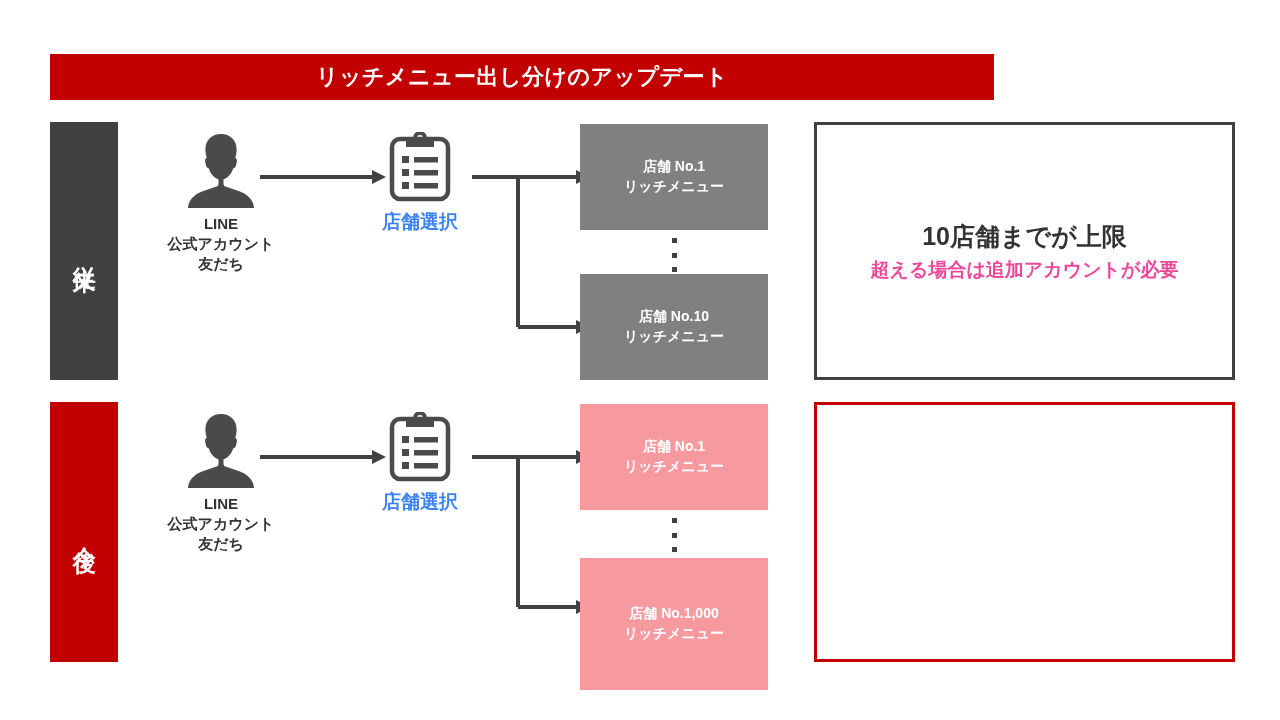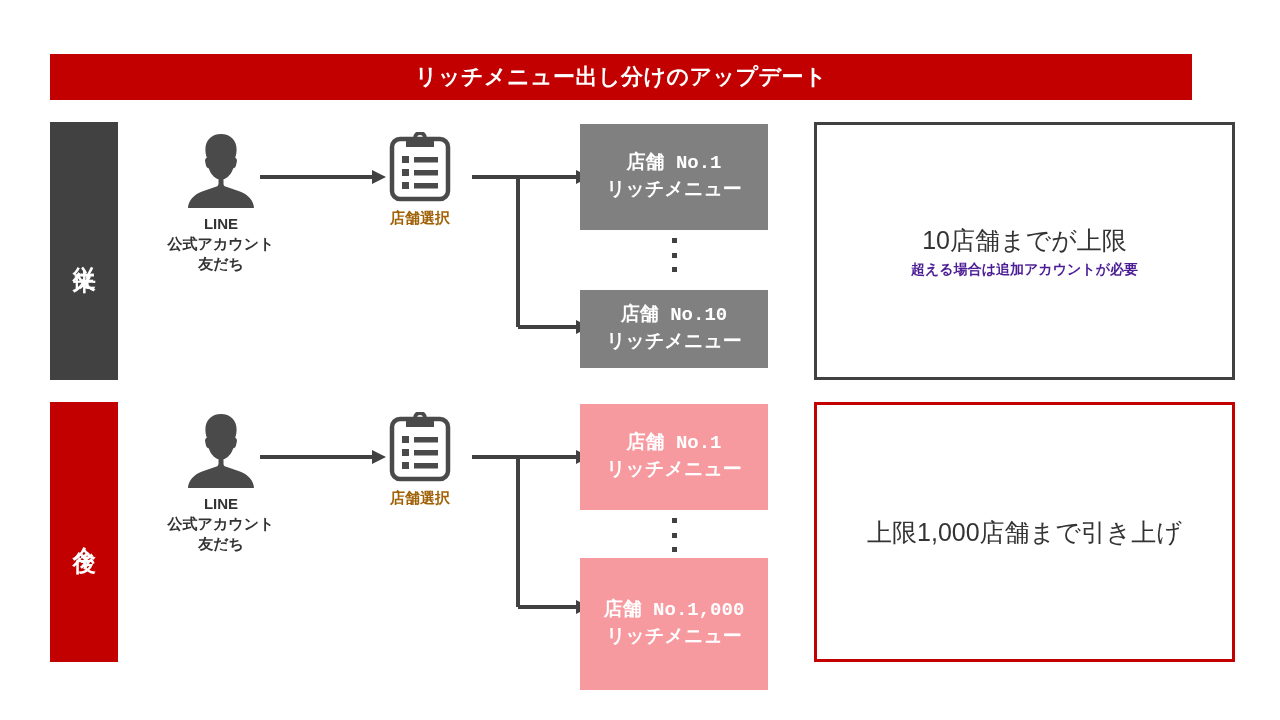--- a/index.html
+++ b/index.html
@@ -14,21 +14,21 @@
     overflow: hidden;
     font-family: "Liberation Sans", "DejaVu Sans", sans-serif;
     color: #404040;
   }
 
   
   .title-banner {
     position: absolute;
     left: 50px;
     top: 54px;
-    width: 1142px;
+    width: 944px;
     height: 46px;
     background: #C30000;
     display: flex;
     align-items: center;
     justify-content: center;
   }
   .title-banner .title-text {
     color: #ffffff;
     font-size: 22px;
     font-weight: bold;
@@ -105,23 +105,23 @@
     text-align: center;
   }
   .clip-icon {
     width: 62px;
     height: 70px;
     margin: 0 auto;
     display: block;
   }
   .clip-caption {
     margin-top: 7px;
-    font-size: 15px;
-    font-weight: bold;
-    color: #a16207;
+    font-size: 19px;
+    font-weight: bold;
+    color: #3b82f6;
     white-space: nowrap;
     font-family: Liberation Serif, serif;
   }
 
   
   .connector-svg {
     position: absolute;
     left: 250px;
     top: 0;
     width: 340px;
@@ -134,32 +134,31 @@
     position: absolute;
     left: 580px;
     width: 188px;
     display: flex;
     align-items: center;
     justify-content: center;
     text-align: center;
   }
   .menu-box .menu-text {
     color: #ffffff;
-    font-size: 19px;
+    font-size: 14px;
     font-weight: bold;
     line-height: 1.42;
-    font-family: Liberation Mono, monospace;
   }
   .menu-box .menu-text div { white-space: nowrap; }
 
   .flow.before .menu-box { background: #808080; }
   .flow.after  .menu-box { background: #F79AA0; }
 
   .menu-box.top    { top: 2px;   height: 106px; }
-  .menu-box.bottom { top: 168px; height: 78px; }
+  .menu-box.bottom { top: 152px; height: 106px; }
   .flow.after .menu-box.bottom { top: 156px; height: 132px; }
 
   
   .vdots {
     position: absolute;
     left: 667px;
     top: 116px;
     width: 14px;
     height: 34px;
     display: flex;
@@ -191,29 +190,29 @@
     height: 258px;
     border: 3px solid #414141;
   }
   .info-box.after {
     top: 402px;
     height: 260px;
     border: 3px solid #C30000;
   }
   .info-headline {
     font-size: 25px;
-    font-weight: normal;
+    font-weight: bold;
     color: #333333;
     white-space: nowrap;
   }
   .info-sub {
     margin-top: 4px;
-    font-size: 14px;
-    font-weight: bold;
-    color: #4c1d95;
+    font-size: 19px;
+    font-weight: bold;
+    color: #ec4899;
     white-space: nowrap;
   }
 </style>
 </head>
 <body>
 
 <div class="title-banner">
   <span class="title-text">リッチメニュー出し分けのアップデート</span>
 </div>
 
@@ -346,14 +345,13 @@
 
   <div class="menu-box bottom">
     <div class="menu-text">
       <div>店舗 No.1,000</div>
       <div>リッチメニュー</div>
     </div>
   </div>
 </div>
 
 <div class="info-box after">
-  <div class="info-headline">上限1,000店舗まで引き上げ</div>
 </div>
 
 </body></html>

